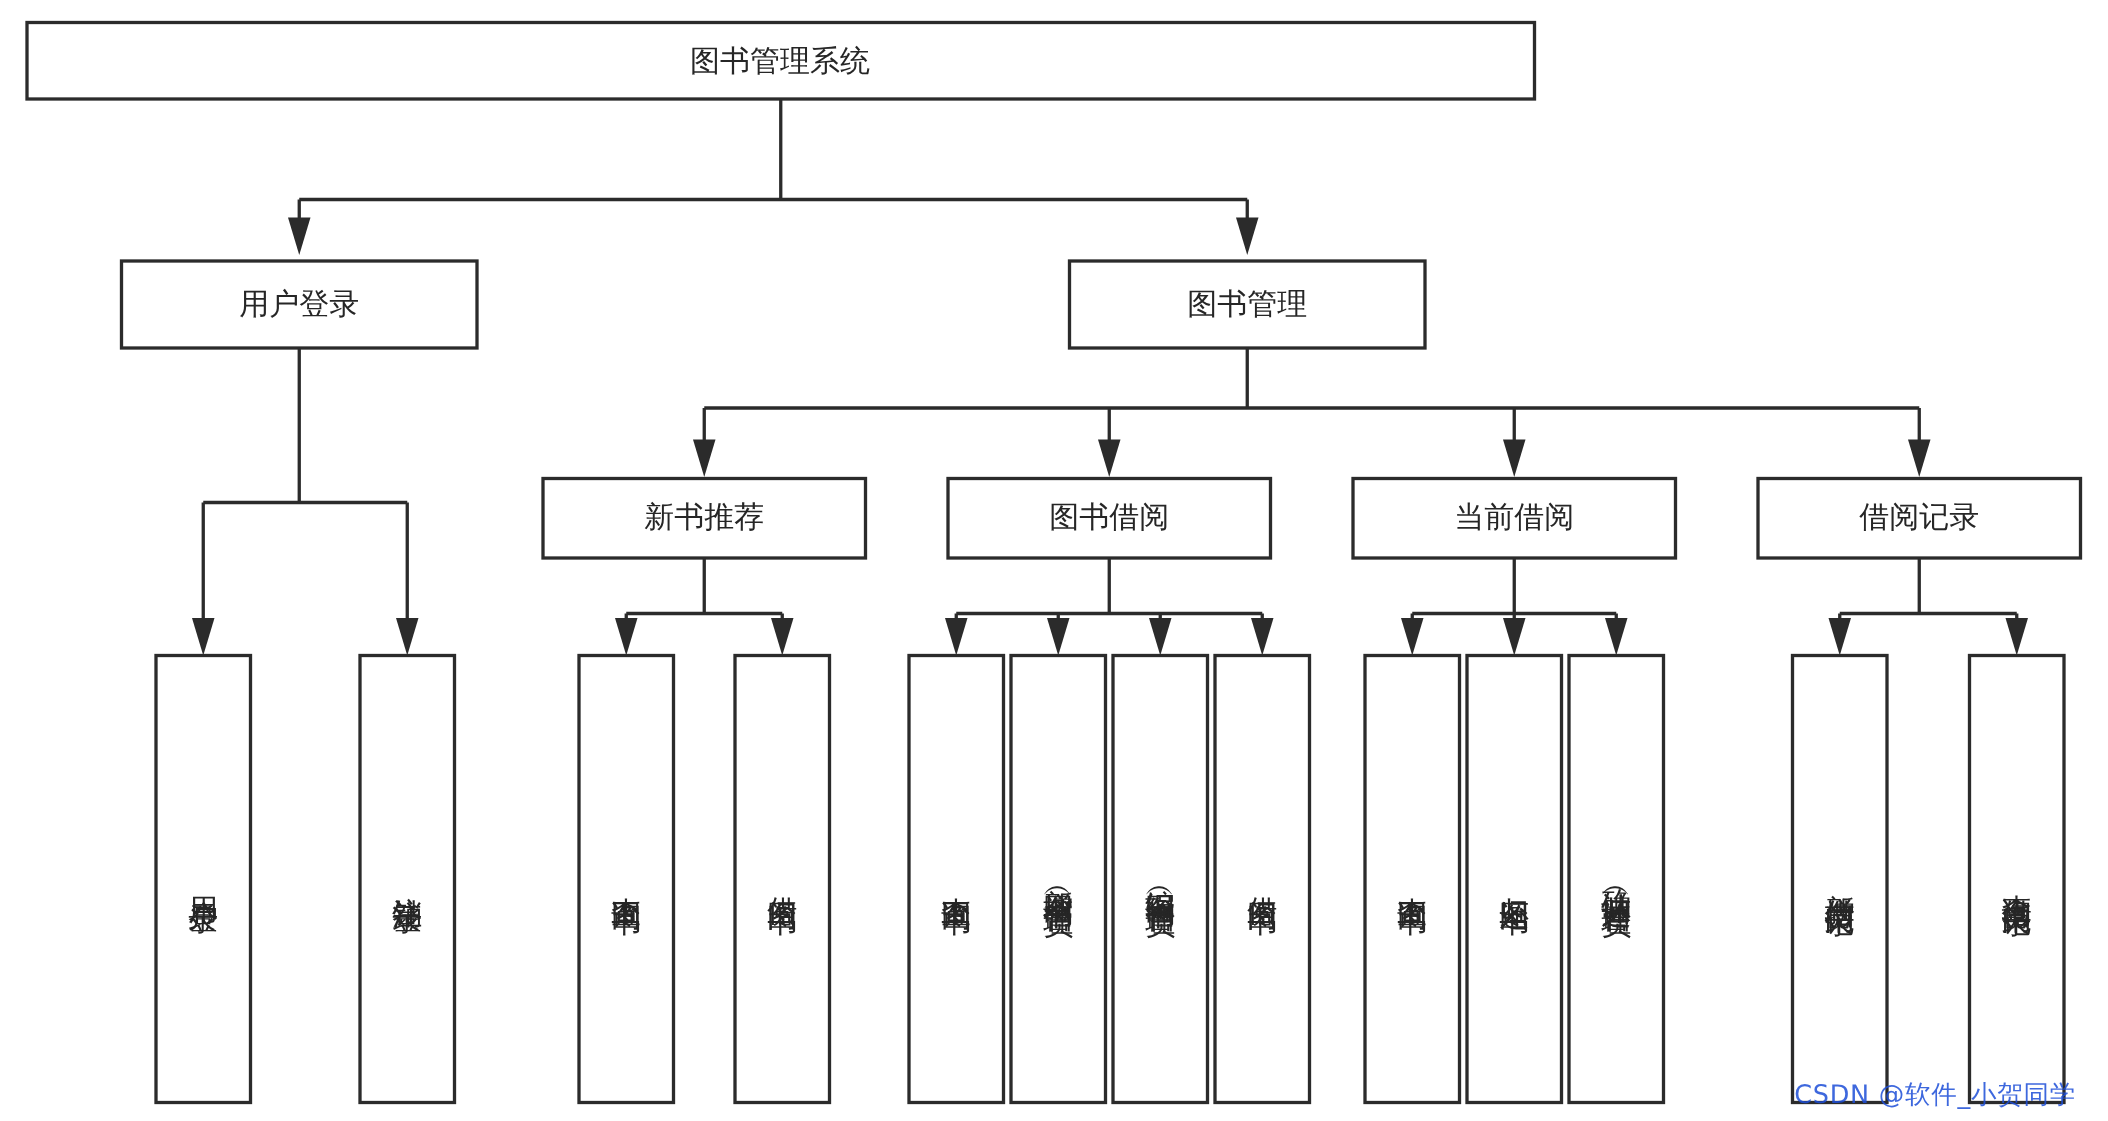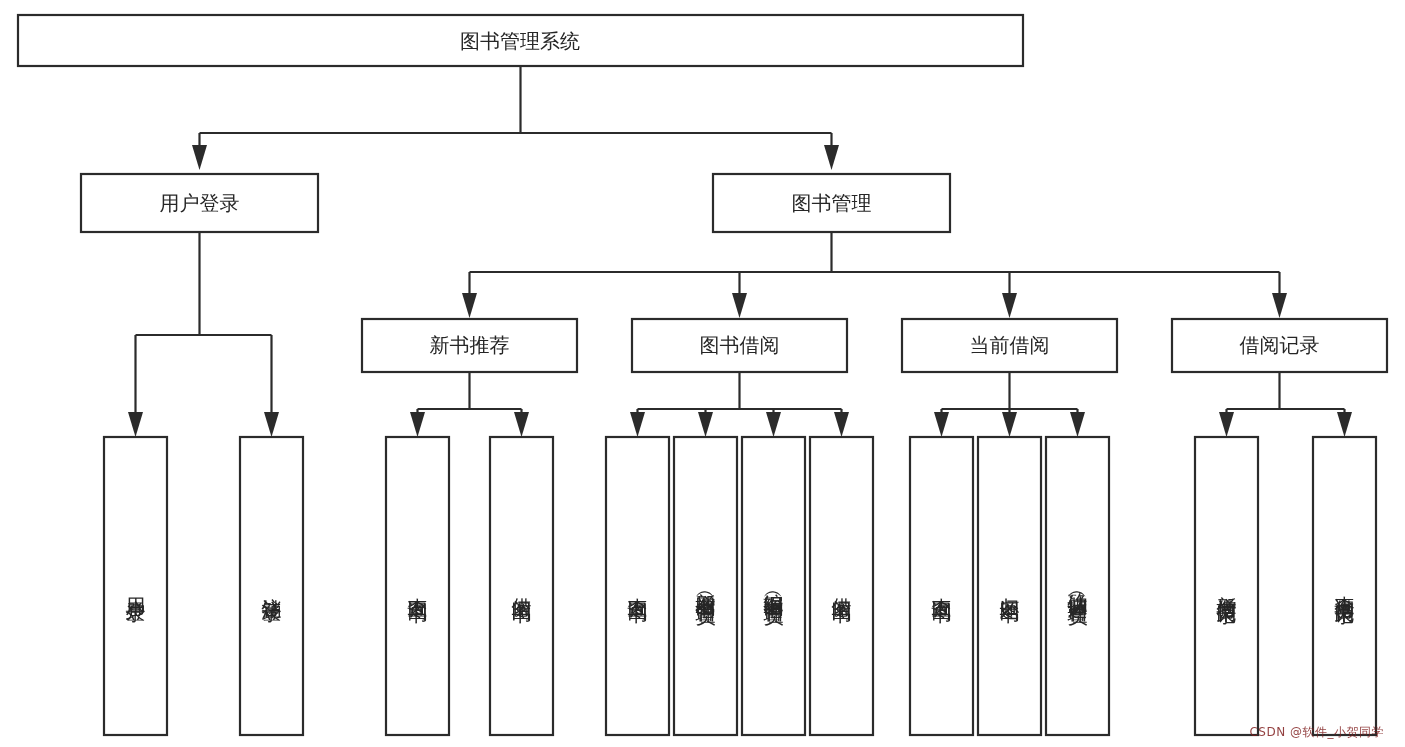--- a/index.html
+++ b/index.html
@@ -64,22 +64,22 @@
     letter-spacing: 2px;
     color: #262626;
     white-space: nowrap;
     pointer-events: none;
   }
   .watermark {
     position: absolute;
     right: 12px;
     bottom: 6px;
     font-family: "DejaVu Sans", "Liberation Sans", sans-serif;
-    font-size: 12px;
-    color: #7f1d1d;
+    font-size: 17px;
+    color: #1d4ed8;
     opacity: 0.85;
     letter-spacing: 0.5px;
     user-select: none;
   }
 </style>
 </head>
 <body>
 
 <div id="diagram-root">
 

